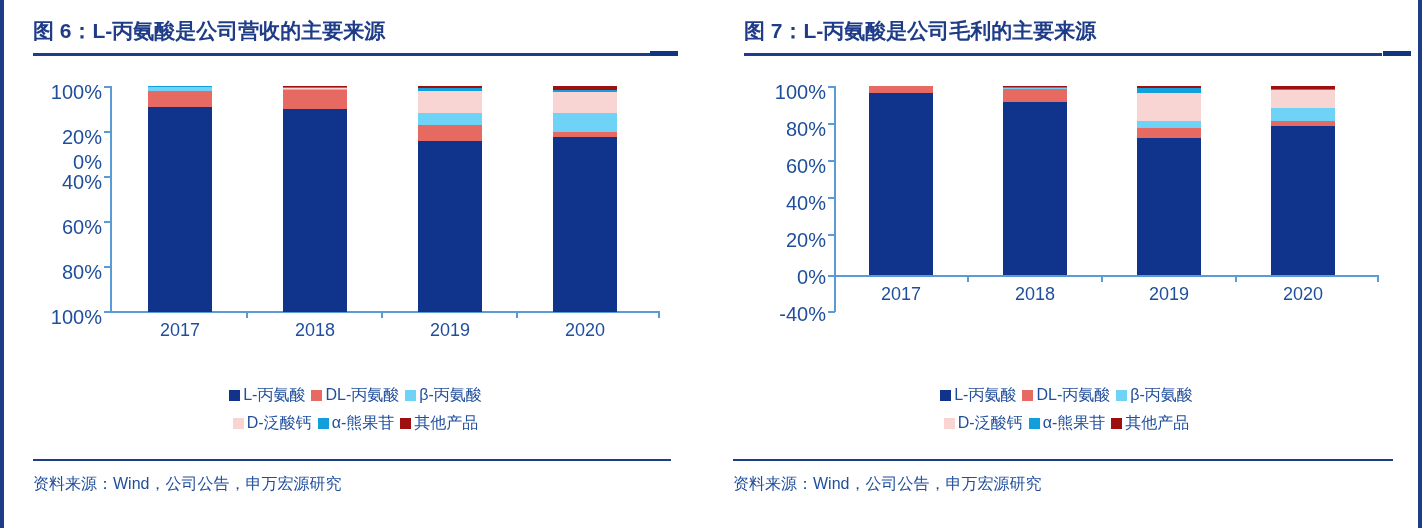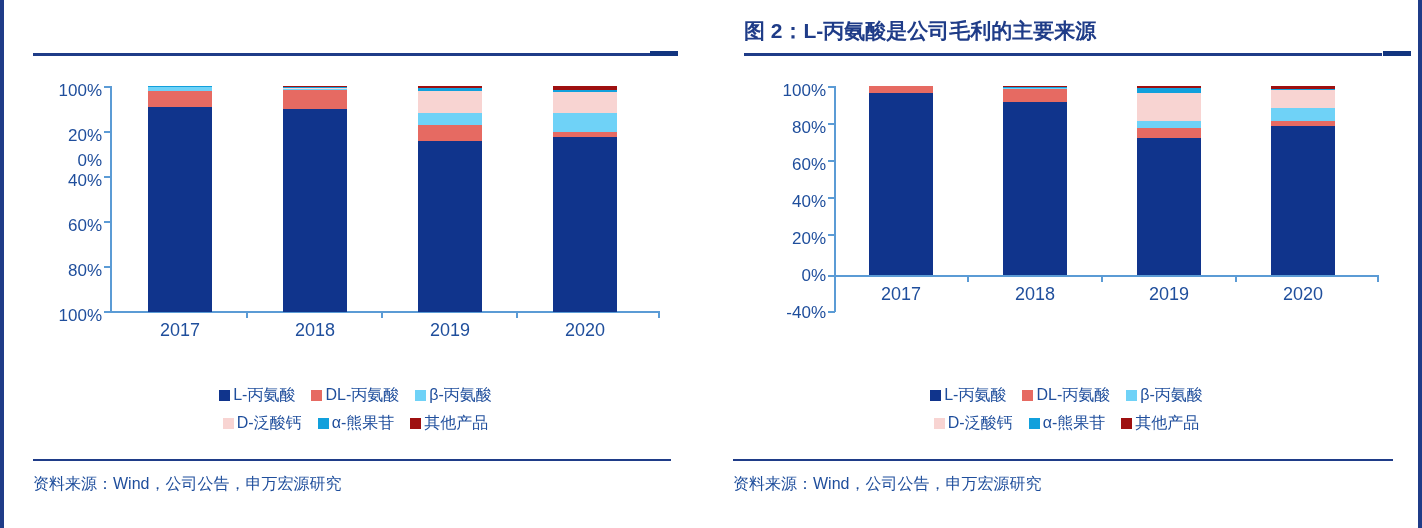--- a/index.html
+++ b/index.html
@@ -32,58 +32,59 @@
 
   
   .chart{position:absolute;}
 
   .axis-line{position:absolute;background:#5B9BD5;}
   .tick{position:absolute;background:#5B9BD5;height:2px;width:7px;}
   .xtick{position:absolute;background:#5B9BD5;width:2px;height:7px;}
 
   .ylab{
     position:absolute;
-    font-size:17px;color:#1F4E9C;
+    font-size:20px;color:#1F4E9C;
     text-align:right;white-space:nowrap;
     font-family:"Liberation Sans",sans-serif;
   }
   .xlab{
     position:absolute;
     font-size:18px;color:#1F4E9C;
     text-align:center;white-space:nowrap;
   }
 
   .bar{position:absolute;}
   .seg{position:absolute;left:0;width:100%;}
 
   
   .legend{position:absolute;width:100%;}
   .legend-row{
     display:flex;justify-content:center;align-items:center;
-    gap:16px;margin-bottom:7px;
+    gap:6px;margin-bottom:7px;
   }
   .legend-item{display:flex;align-items:center;gap:3px;white-space:nowrap;}
   .swatch{width:11px;height:11px;display:inline-block;}
   .legend-text{font-size:16px;color:#1F4E9C;}
 
   
   .foot-rule{position:absolute;height:2px;background:#1F3C88;}
   .foot-text{
     position:absolute;
     font-size:16px;color:#1F4E9C;white-space:nowrap;
   }
   .edge-bar{position:absolute;background:#1F3C88;}
 </style>
 </head>
 <body>
 
 <div class="page">
 
   <div class="panel panel-left">
 
+    <div class="fig-title">图 6：L-丙氨酸是公司营收的主要来源</div>
     <div class="title-rule" style="width:638px;"></div>
     <div class="title-accent" style="left:650px;"></div>
 
     <div class="chart" style="left:0;top:70px;width:711px;height:290px;">
 
       <div class="ylab" style="left:22px;top:81px;width:80px;">0%</div>
       <div class="ylab" style="left:22px;top:236px;width:80px;">100%</div>
       <div class="ylab" style="left:22px;top:191px;width:80px;">80%</div>
       <div class="ylab" style="left:22px;top:146px;width:80px;">60%</div>
       <div class="ylab" style="left:22px;top:101px;width:80px;">40%</div>
@@ -177,21 +178,21 @@
         </div>
       </div>
     </div>
 
     <div class="foot-rule" style="left:33px;top:459px;width:638px;"></div>
     <div class="foot-text" style="left:33px;top:474px;">资料来源：Wind，公司公告，申万宏源研究</div>
   </div>
 
   <div class="panel panel-right">
 
-    <div class="fig-title">图 2：L-丙氨酸是公司毛利的主要来源</div>
+    <div class="fig-title">图 7：L-丙氨酸是公司毛利的主要来源</div>
     <div class="title-rule" style="width:638px;"></div>
     <div class="title-accent" style="left:672px;"></div>
 
     <div class="chart" style="left:0;top:70px;width:711px;height:300px;">
 
       <div class="ylab" style="left:10px;top:11px;width:105px;">100%</div>
       <div class="ylab" style="left:10px;top:48px;width:105px;">80%</div>
       <div class="ylab" style="left:10px;top:85px;width:105px;">60%</div>
       <div class="ylab" style="left:10px;top:122px;width:105px;">40%</div>
       <div class="ylab" style="left:10px;top:159px;width:105px;">20%</div>

